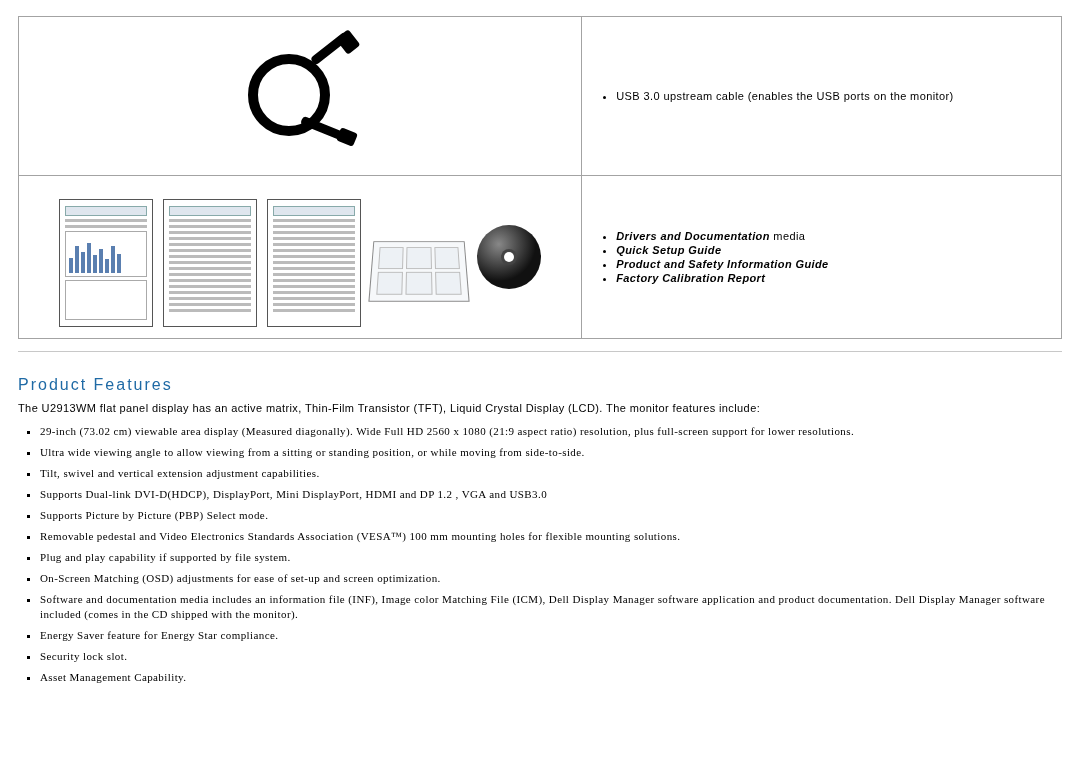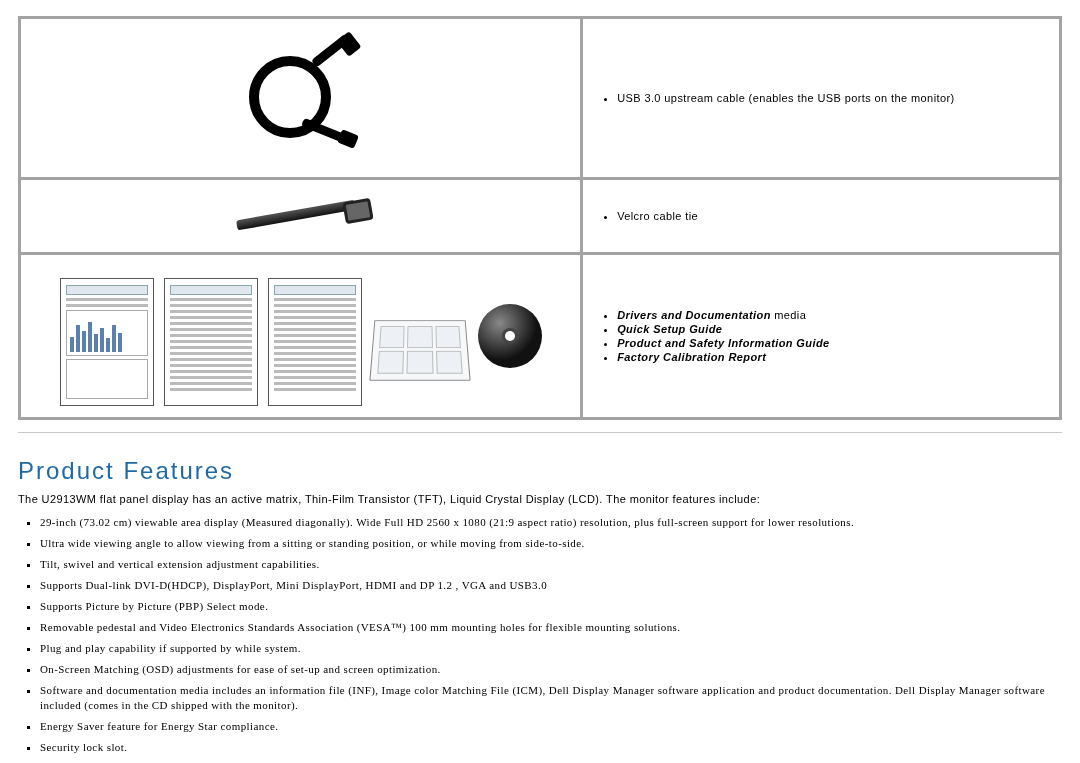--- a/index.html
+++ b/index.html
@@ -11,21 +11,21 @@
     width: 1080px;
     box-sizing: border-box;
     letter-spacing: 0.4px;
   }
   table.contents {
     border-collapse: collapse;
     width: 100%;
     table-layout: fixed;
   }
   table.contents td {
-    border: 3px solid #a3a3a3;
+    border: 1px solid #a3a3a3;
     vertical-align: middle;
     padding: 6px 10px;
   }
   table.contents col.imgcol { width: 54%; }
   table.contents col.txtcol { width: 46%; }
   .img-cell {
     text-align: center;
     height: 130px;
   }
   .row-usb .img-cell { height: 146px; }
@@ -36,21 +36,21 @@
     padding-left: 24px;
   }
   .desc-cell li {
     list-style-type: disc;
     margin: 2px 0;
   }
   .italic { font-style: italic; font-weight: bold; }
   h2.section-title {
     color: #1f6aa5;
     font-weight: normal;
-    font-size: 24px;
+    font-size: 16px;
     letter-spacing: 2px;
     margin: 24px 0 8px 0;
   }
   hr.sep {
     border: none;
     border-top: 1px solid #c8c8c8;
     margin: 12px 0 16px 0;
   }
   p.intro {
     margin: 6px 0 10px 0;
@@ -159,33 +159,20 @@
             <div class="plug2"></div>
       </div>
     </td>
     <td class="desc-cell">
       <ul>
         <li>USB 3.0 upstream cable (enables the USB ports on the monitor)</li>
       </ul>
     </td>
   </tr>
 
-  <tr class="row-velcro">
-    <td class="img-cell">
-      <div class="velcro-tie">
-        <div class="strap"></div>
-            <div class="loop"></div>
-      </div>
-    </td>
-    <td class="desc-cell">
-      <ul>
-        <li>Velcro cable tie</li>
-      </ul>
-    </td>
-  </tr>
 
   <tr class="row-docs">
     <td class="img-cell">
       <div class="docs-group">
         <div class="doc-page doc-chart">
           <div class="ttl"></div>
           <div class="ln"></div>
               <div class="ln"></div>
           <div class="bars">
             <span style="height:40%"></span>
@@ -271,20 +258,20 @@
 
 <p class="intro">The U2913WM flat panel display has an active matrix, Thin-Film Transistor (TFT), Liquid Crystal Display (LCD). The monitor features include:</p>
 
 <ul class="features">
   <li>29-inch (73.02 cm) viewable area display (Measured diagonally).  Wide Full HD 2560 x 1080 (21:9 aspect ratio) resolution, plus full-screen support for lower resolutions.</li>
   <li>Ultra wide viewing angle to allow viewing from a sitting or standing position, or while moving from side-to-side.</li>
   <li>Tilt, swivel and vertical extension adjustment capabilities.</li>
   <li>Supports Dual-link DVI-D(HDCP), DisplayPort, Mini DisplayPort, HDMI and DP 1.2 , VGA and USB3.0</li>
   <li>Supports Picture by Picture (PBP) Select mode.</li>
   <li>Removable pedestal and Video Electronics Standards Association (VESA™) 100 mm mounting holes for flexible mounting solutions.</li>
-  <li>Plug and play capability if supported by while system.</li>
+  <li>Plug and play capability if supported by file system.</li>
   <li>On-Screen Matching (OSD) adjustments for ease of set-up and screen optimization.</li>
   <li>Software and documentation media includes an information file (INF), Image color Matching File (ICM), Dell Display Manager software application and product documentation. Dell Display Manager software included (comes in the CD shipped with the monitor).</li>
   <li>Energy Saver feature for Energy Star compliance.</li>
   <li>Security lock slot.</li>
   <li>Asset Management Capability.</li>
 
 </ul>
 
 </body></html>

